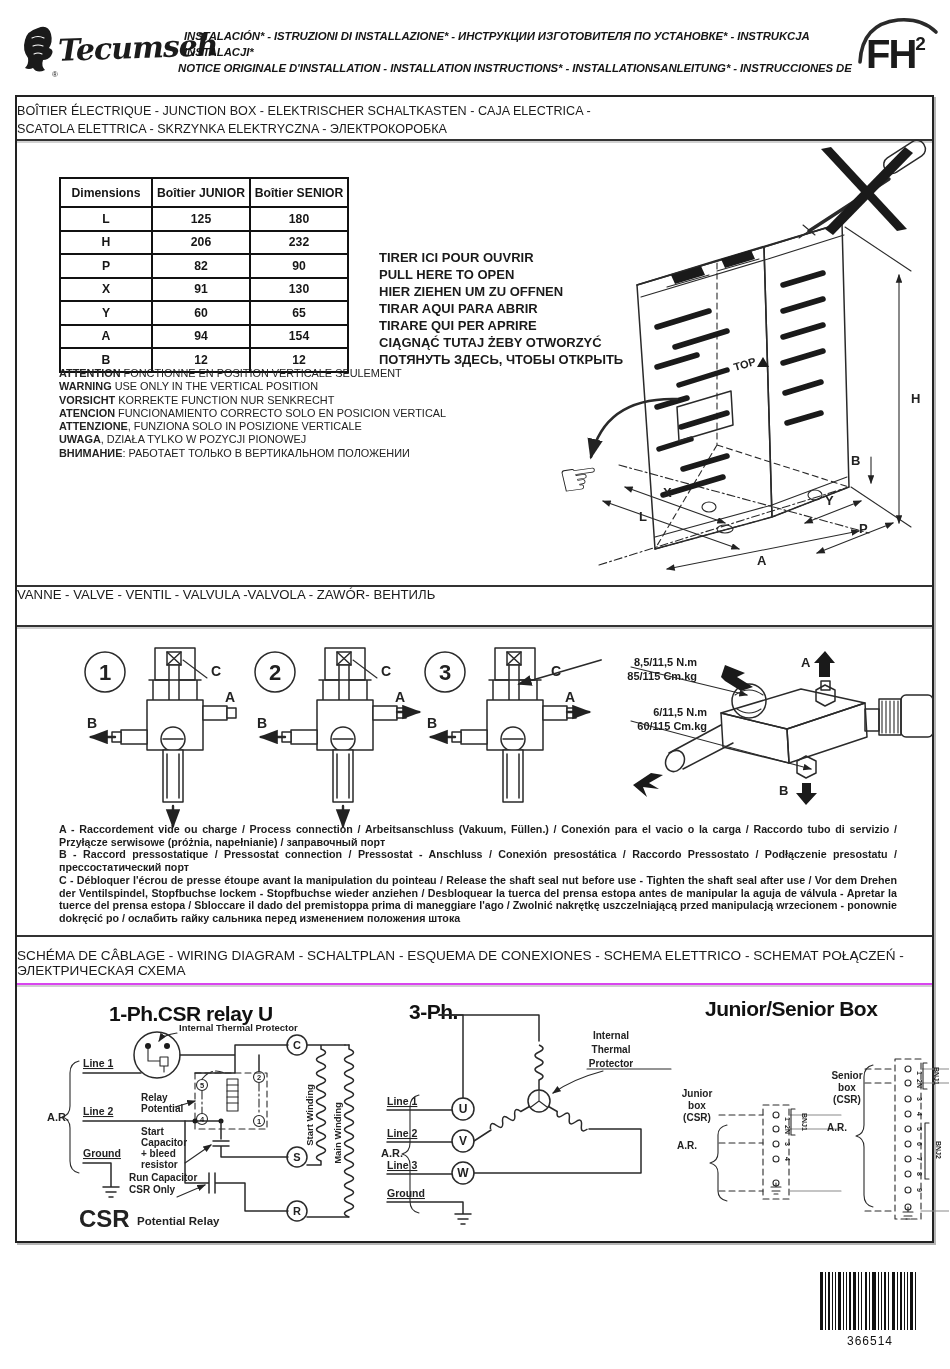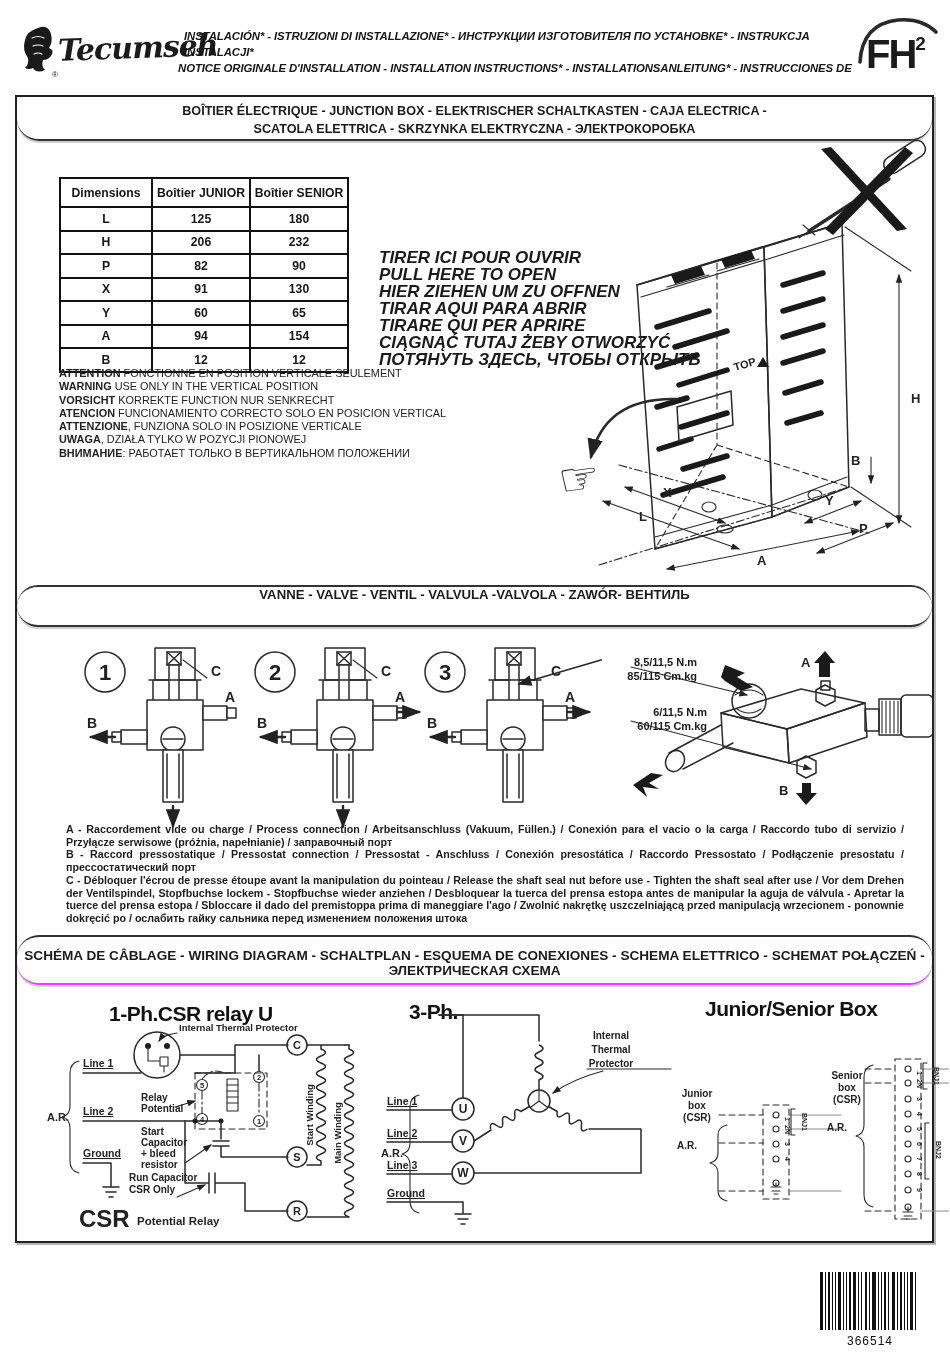--- a/index.html
+++ b/index.html
@@ -13,40 +13,40 @@
   .brand-word { font-family:"DejaVu Serif", serif; font-style:italic; font-weight:bold;
                 font-size:30px; letter-spacing:-1px; transform:rotate(-2deg); display:inline-block; }
   .notice { font-size:11.4px; font-weight:bold; font-style:italic; letter-spacing:-0.1px;
             line-height:16px; color:#161616; }
   .fh { font-size:40px; font-weight:bold; letter-spacing:-2px; font-family:"Liberation Sans",sans-serif; }
   .fh sup { font-size:19px; vertical-align:18px; letter-spacing:0; }
 
   
   .mainbox { position:absolute; left:15px; top:95px; width:919px; height:1148px;
              border:2px solid #222; box-shadow:2px 2px 0 #b5b5b5; background:#fff; }
-  .band { position:absolute; left:0; width:100%; text-align:center; font-weight:bold;border-radius:22px; }
+  .band { position:absolute; left:0; width:100%; text-align:left; font-weight:normal; }
   .band1 { top:0; height:44px; border-bottom:2px solid #333; box-shadow:0 2px 0 rgba(0,0,0,.18);
            font-size:12.6px; line-height:18px; padding-top:5px; }
   .band2 { top:488px; height:42px; border-top:2px solid #333; border-bottom:2px solid #333;
            box-shadow:0 2px 0 rgba(0,0,0,.18); font-size:13.2px; padding-top:0; }
   .band3 { top:838px; height:50px; border-top:2px solid #333; border-bottom:2px solid #d946ef;
            box-shadow:0 2px 0 rgba(0,0,0,.18); font-size:13.6px; padding-top:11px; }
 
   
   table.dims { border-collapse:collapse; }
   table.dims th, table.dims td { border:2px solid #111; text-align:center; font-weight:bold;
             font-size:12.2px; color:#161616; }
   table.dims th { width:98px; height:29px; }
   table.dims th:first-child { width:92px;border-radius:12px; }
   table.dims td { height:23.5px; }
 
   .warnings { font-size:10.9px; line-height:13.3px; color:#222; white-space:nowrap; }
-  .pullhere { font-size:17px; font-weight:bold; line-height:17px; color:#1a1a1a; white-space:nowrap;font-style:italic; }
-
-  .notes { font-size:10.7px; font-weight:bold; line-height:12.7px; text-align:justify; color:#1c1c1c;margin-left:7px; }
+  .pullhere { font-size:13px; font-weight:bold; line-height:17px; color:#1a1a1a; white-space:nowrap; }
+
+  .notes { font-size:10.7px; font-weight:bold; line-height:12.7px; text-align:justify; color:#1c1c1c; }
   .notes p { margin:0; }
 
   .wd-title { font-size:21px; font-weight:bold; letter-spacing:-0.5px; color:#111; }
 
   
   svg text { font-family:"Liberation Sans",sans-serif; fill:#222; }
   .w  { fill:none; stroke:#2a2a2a; stroke-width:1.5; stroke-linecap:round; stroke-linejoin:round; }
   .w2 { fill:none; stroke:#2a2a2a; stroke-width:1.1; stroke-linecap:round; stroke-linejoin:round; }
   .thick { fill:none; stroke:#1a1a1a; stroke-width:5.5; stroke-linecap:round; }
   .dash { stroke-dasharray:6 4; }

